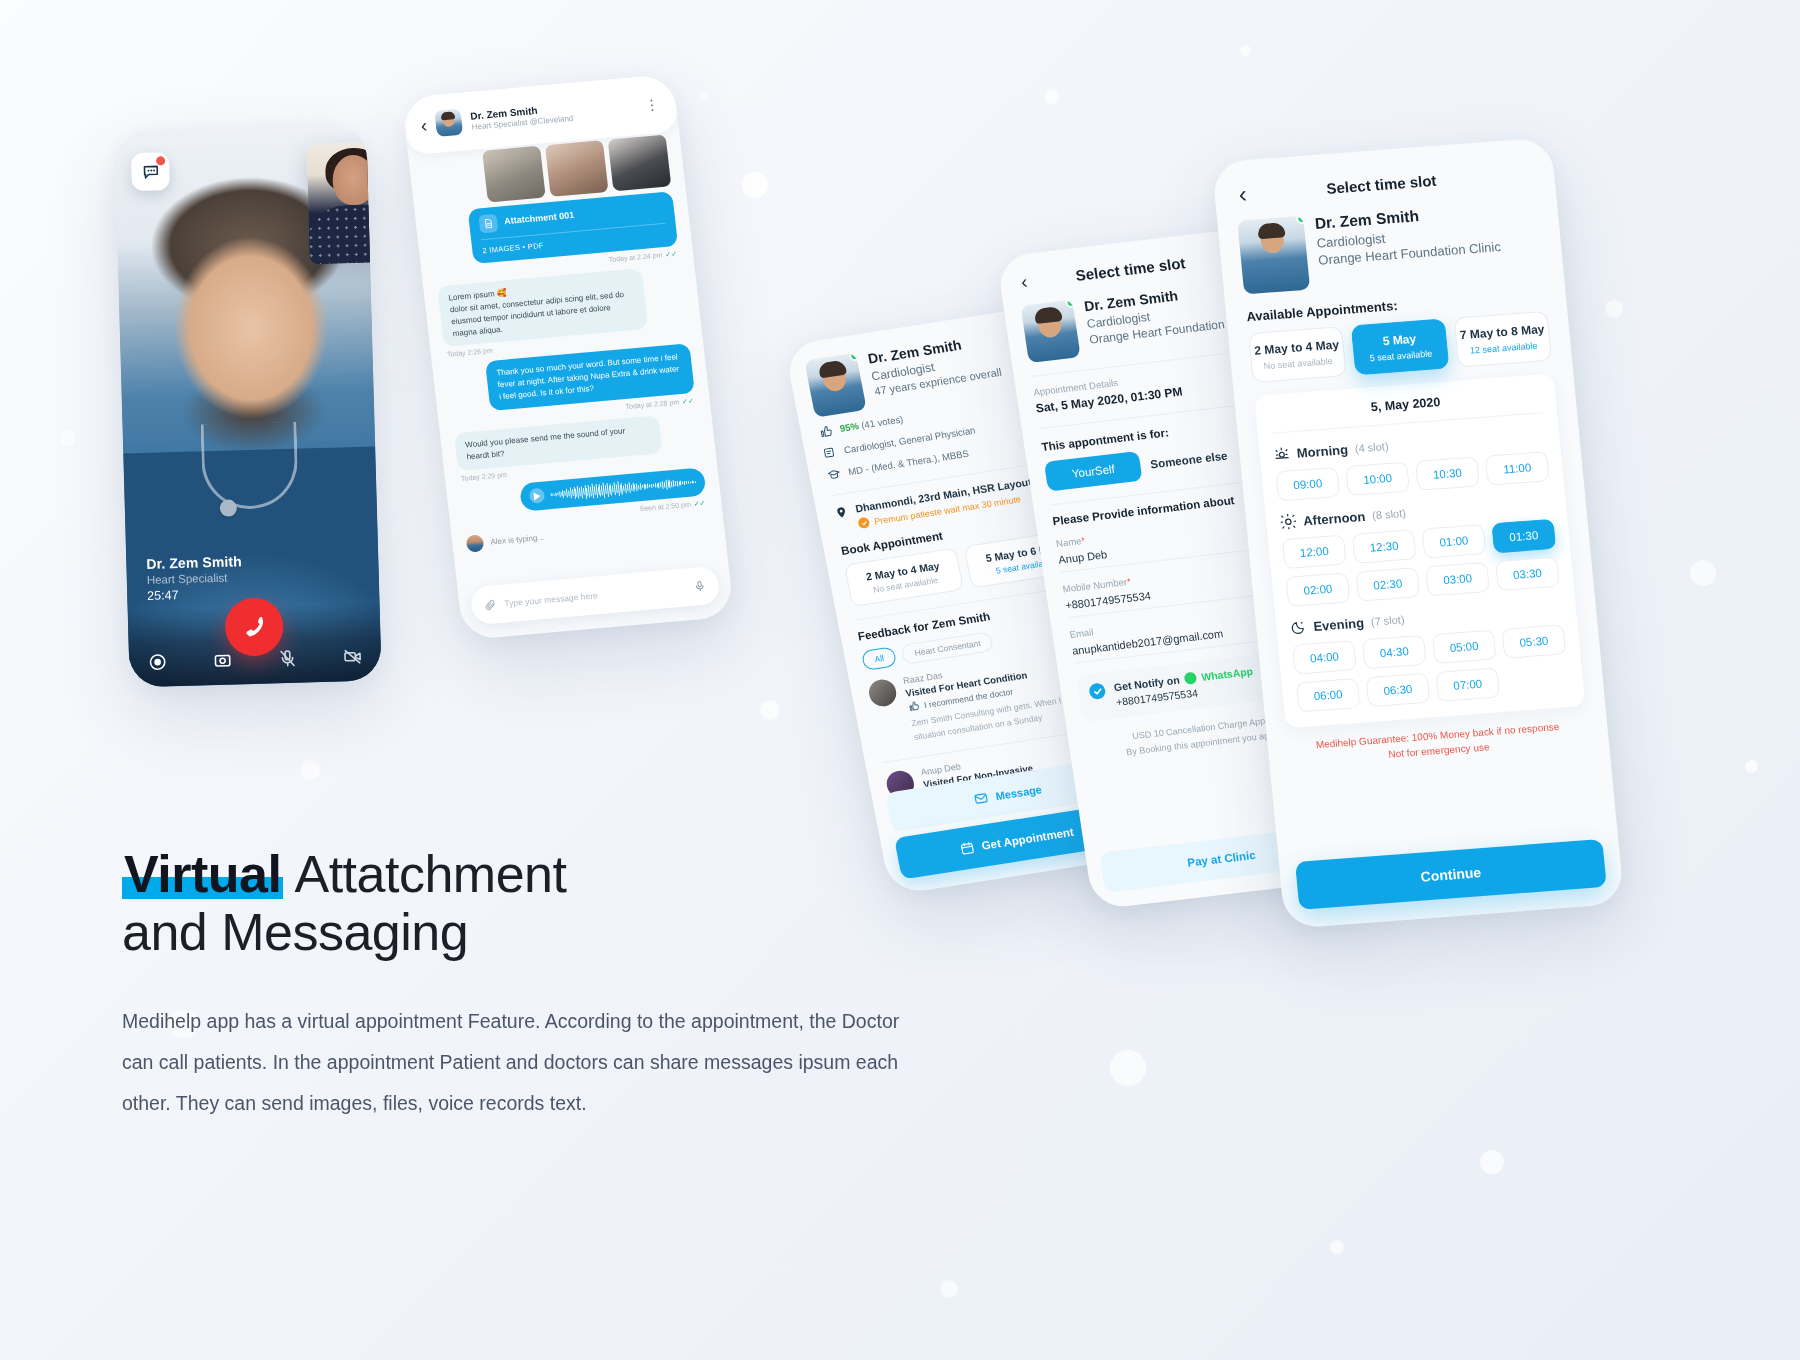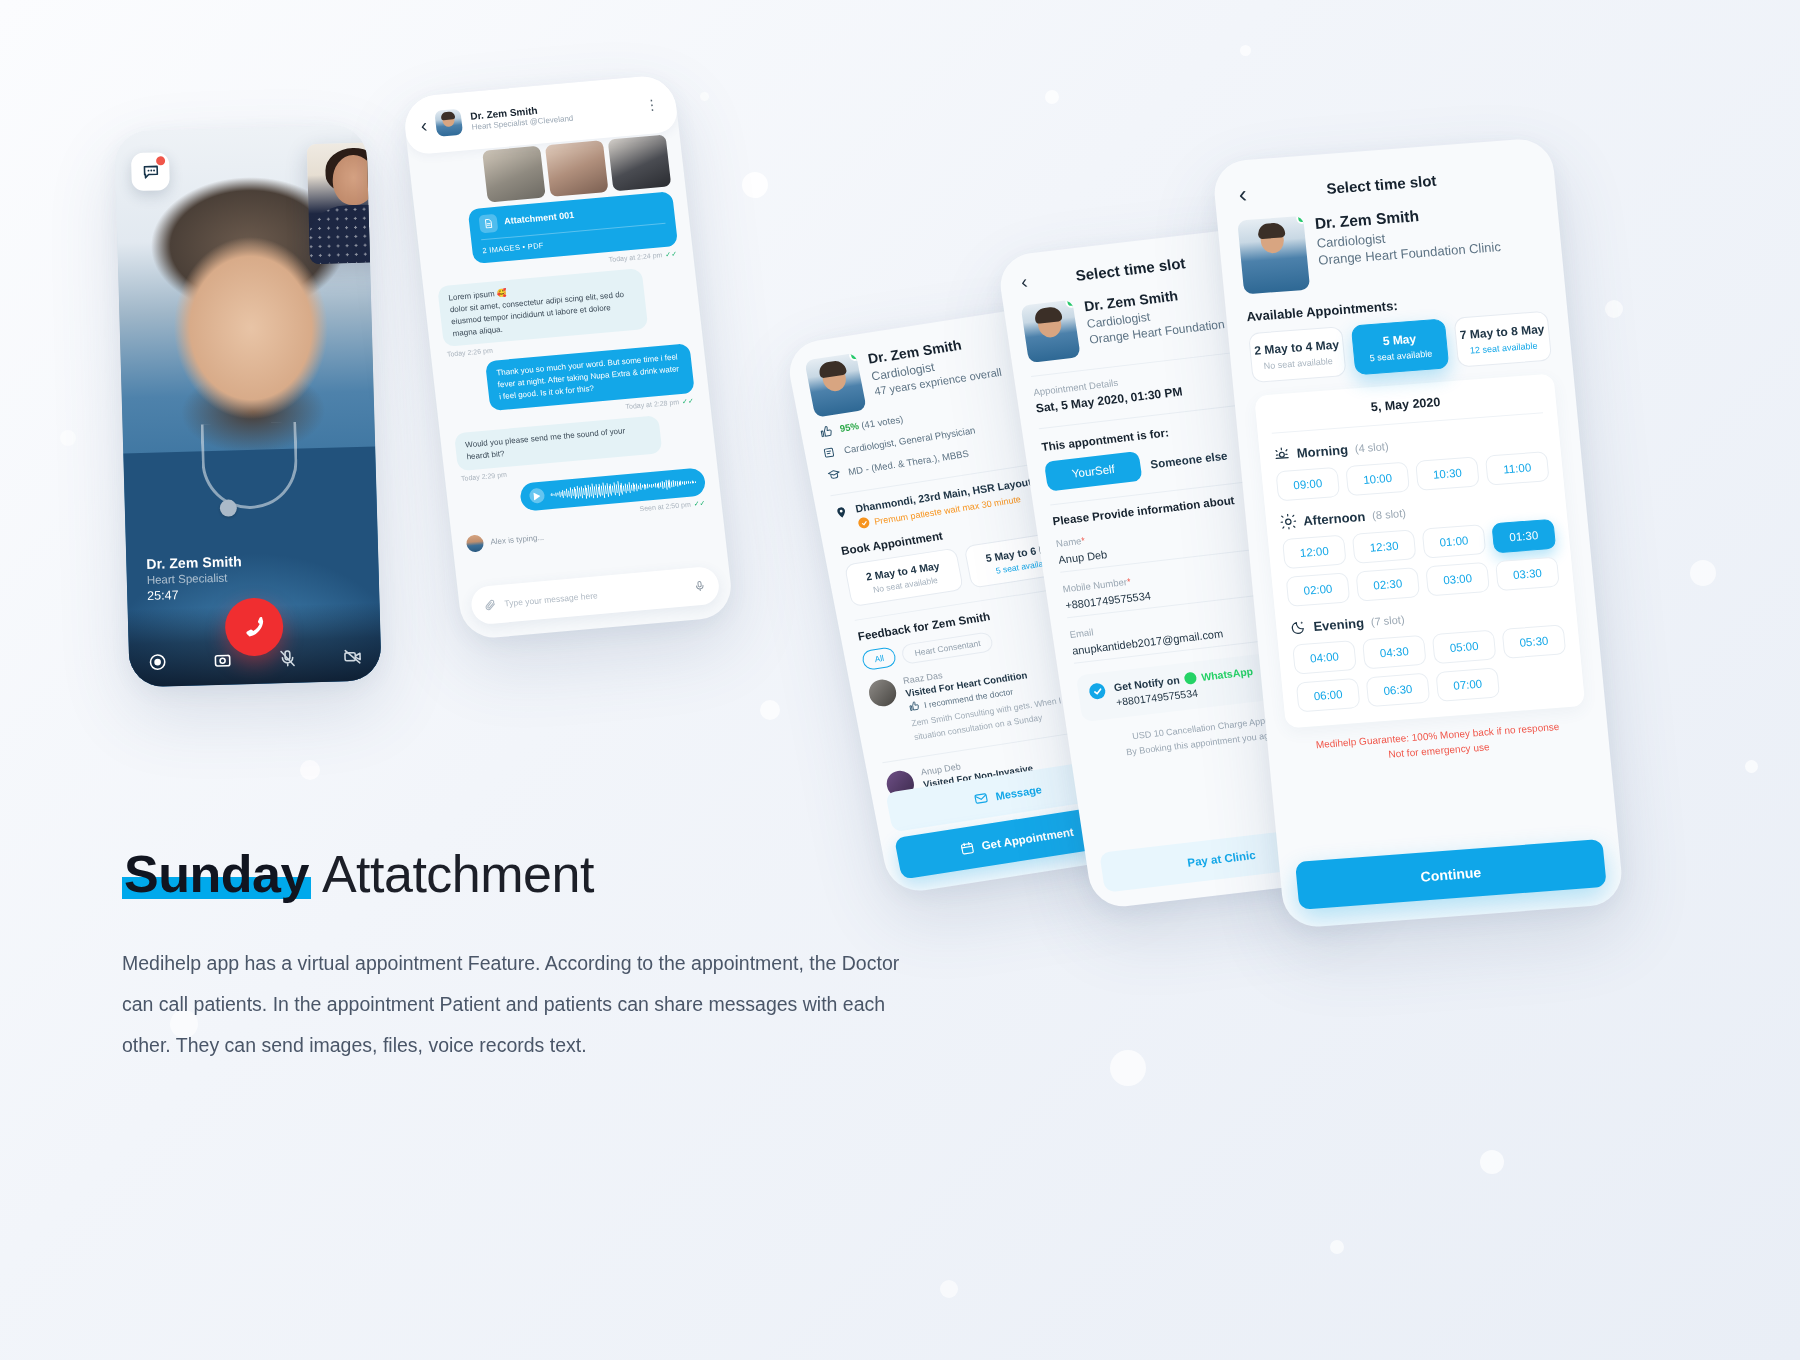--- a/index.html
+++ b/index.html
@@ -846,16 +846,17 @@
     <div class="guar">
       <span>Medihelp Guarantee: 100% Money back if no response</span>
       <span>Not for emergency use</span>
     </div>
   </div>
   <div class="cont">Continue</div>
 </div>
 
 <div class="copy">
   <div class="headline">
-    <span class="hl-mark">Sunday</span><span> Attatchment</span>
-  </div>
-  <div class="para">Medihelp app has a virtual appointment Feature. According to the appointment, the Doctor can call patients. In the appointment Patient and patients can share messages with each other. They can send images, files, voice records text.</div>
+    <span class="hl-mark">Virtual</span><span> Attatchment</span>
+    <span class="hl-line2">and Messaging</span>
+  </div>
+  <div class="para">Medihelp app has a virtual appointment Feature. According to the appointment, the Doctor can call patients. In the appointment Patient and doctors can share messages ipsum each other. They can send images, files, voice records text.</div>
 </div>
 
 </body></html>

